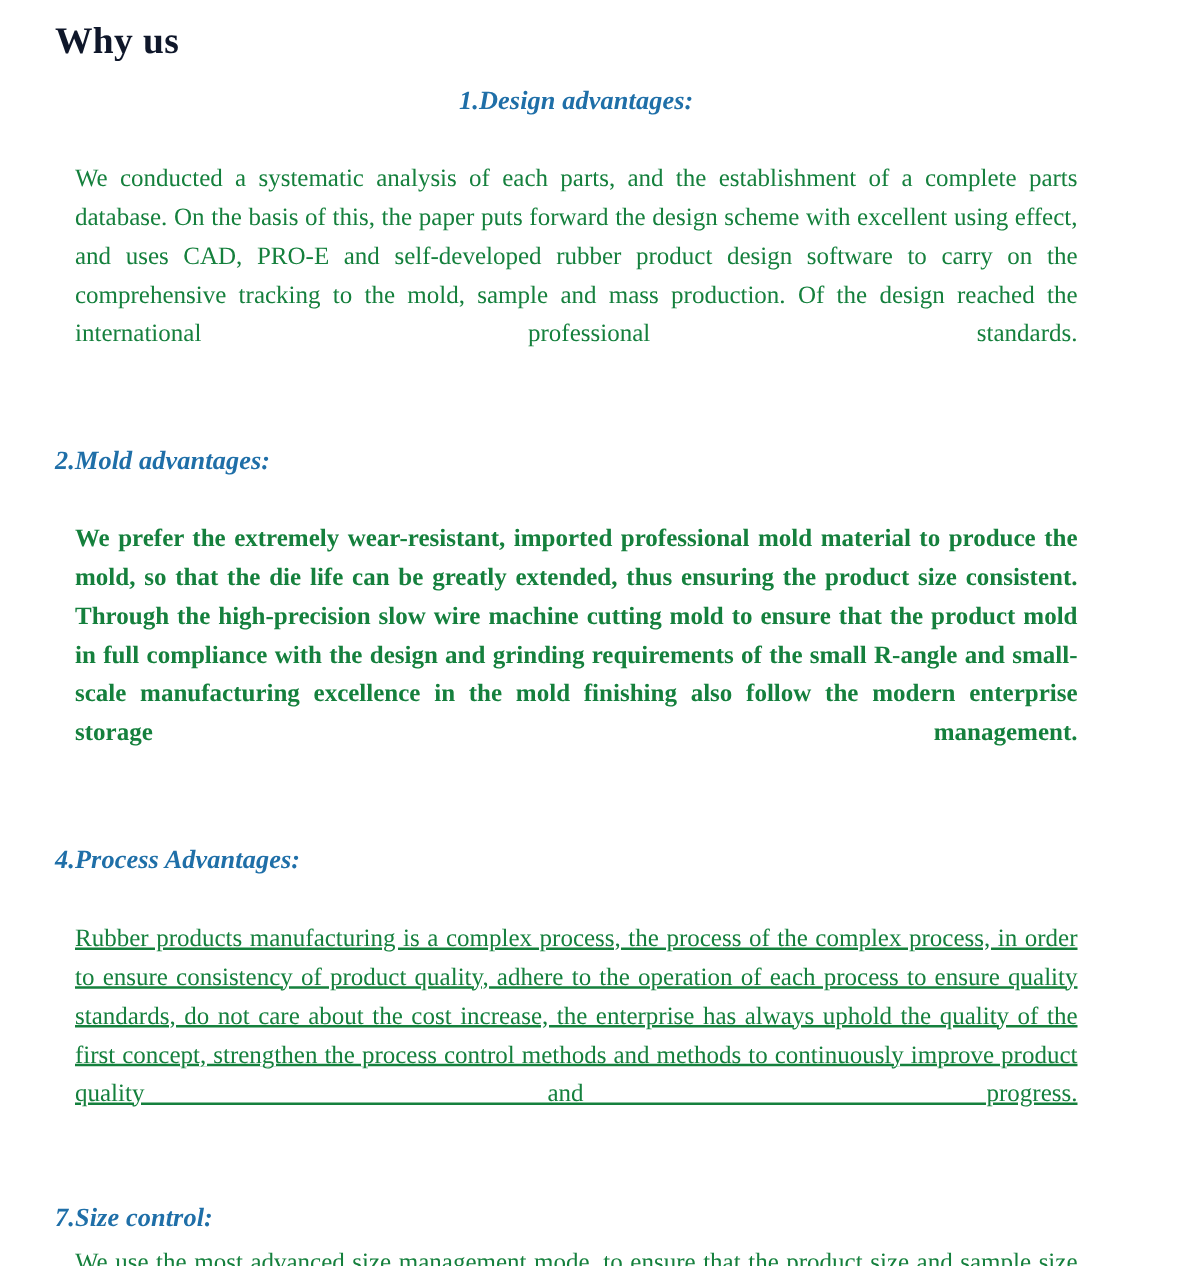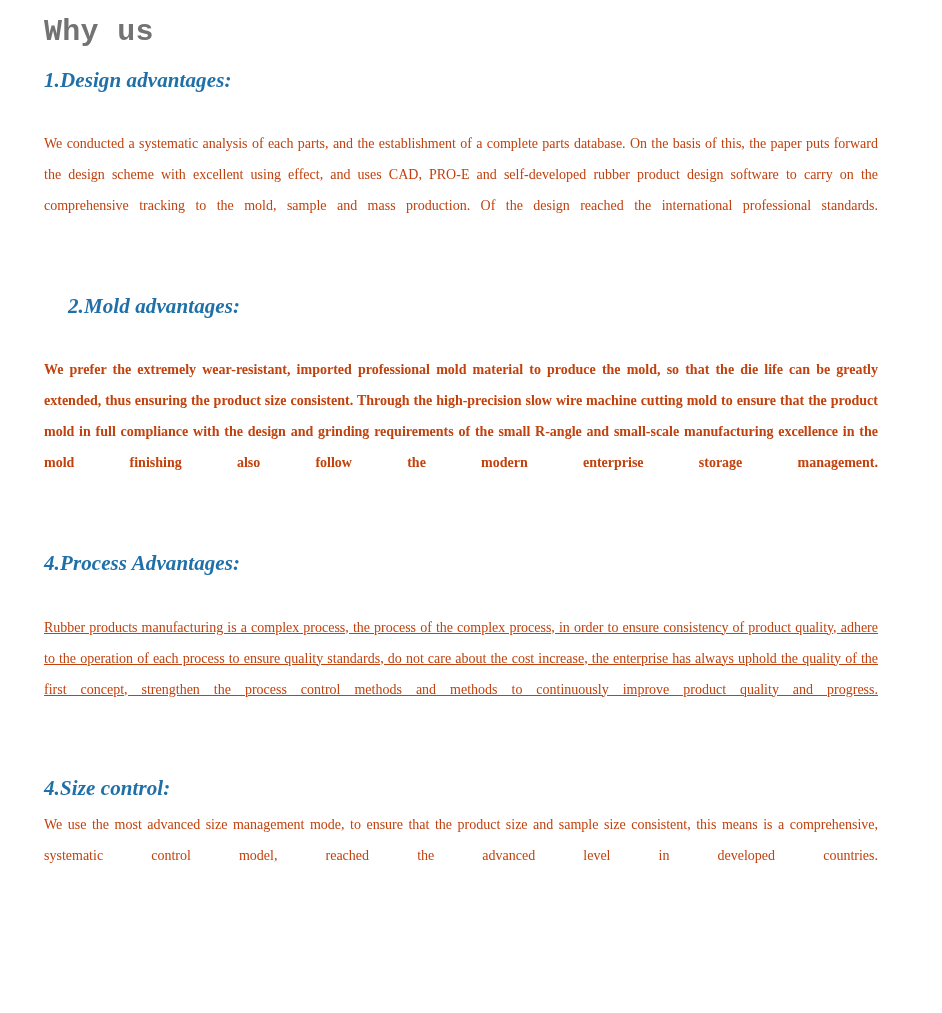--- a/index.html
+++ b/index.html
@@ -16,53 +16,53 @@
   }
   .page {
     box-sizing: border-box;
     width: 942px;
     height: 1013px;
     padding: 14px 64px 0 44px;
     background: #ffffff;
   }
 
   .doc-title {
-    font-family: Liberation Mono, monospace;
+    font-family: Liberation Serif, serif;
     font-size: 30px;
     font-weight: bold;
-    color: #737373;
+    color: #0f172a;
     letter-spacing: 0.3px;
     margin: 0 0 6px 0;
     line-height: 1.25;
   }
 
   .section-heading {
     font-family: "Liberation Serif", "DejaVu Serif", serif;
     font-size: 21px;
     font-weight: bold;
     font-style: italic;
     color: #1F6FA8;
     margin: 0;
     line-height: 1.35;
     letter-spacing: 0.1px;
   }
 
-  .h-gap-1 { margin-top: 14px; }
-  .h-gap-2 { margin-top: 40px; margin-left: 24px; }
+  .h-gap-1 { margin-top: 14px; text-align: center; }
+  .h-gap-2 { margin-top: 40px; }
   .h-gap-3 { margin-top: 40px; }
   .h-gap-4 { margin-top: 38px; }
 
   .body-para {
     font-family: "Liberation Serif", "DejaVu Serif", serif;
-    font-size: 14px;
+    font-size: 20px;
     line-height: 31px;
-    color: #c2410c;
+    color: #15803d;
     text-align: justify;
     text-justify: inter-word;
-    margin: 0;
+    margin: 16px;
   }
 
   .p-gap-top-1 { margin-top: 34px; }
   .p-gap-top-2 { margin-top: 34px; font-weight: bold; }
   .p-gap-top-3 { margin-top: 34px; text-decoration: underline; }
   .p-gap-top-4 { margin-top: 7px; }
 
   .body-para::after {
     content: "";
     display: inline-block;
@@ -82,17 +82,17 @@
   <p class="body-para p-gap-top-1">We conducted a systematic analysis of each parts, and the establishment of a complete parts database. On the basis of this, the paper puts forward the design scheme with excellent using effect, and uses CAD, PRO-E and self-developed rubber product design software to carry on the comprehensive tracking to the mold, sample and mass production. Of the design reached the international professional standards.</p>
 
   <h2 class="section-heading h-gap-2">2.Mold advantages:</h2>
 
   <p class="body-para p-gap-top-2">We prefer the extremely wear-resistant, imported professional mold material to produce the mold, so that the die life can be greatly extended, thus ensuring the product size consistent. Through the high-precision slow wire machine cutting mold to ensure that the product mold in full compliance with the design and grinding requirements of the small R-angle and small-scale manufacturing excellence in the mold finishing also follow the modern enterprise storage management.</p>
 
   <h2 class="section-heading h-gap-3">4.Process Advantages:</h2>
 
   <p class="body-para p-gap-top-3">Rubber products manufacturing is a complex process, the process of the complex process, in order to ensure consistency of product quality, adhere to the operation of each process to ensure quality standards, do not care about the cost increase, the enterprise has always uphold the quality of the first concept, strengthen the process control methods and methods to continuously improve product quality and progress.</p>
 
-  <h2 class="section-heading h-gap-4">4.Size control:</h2>
+  <h2 class="section-heading h-gap-4">7.Size control:</h2>
 
   <p class="body-para p-gap-top-4">We use the most advanced size management mode, to ensure that the product size and sample size consistent, this means is a comprehensive, systematic control model, reached the advanced level in developed countries.</p>
 
 </div>
 
 </body></html>

